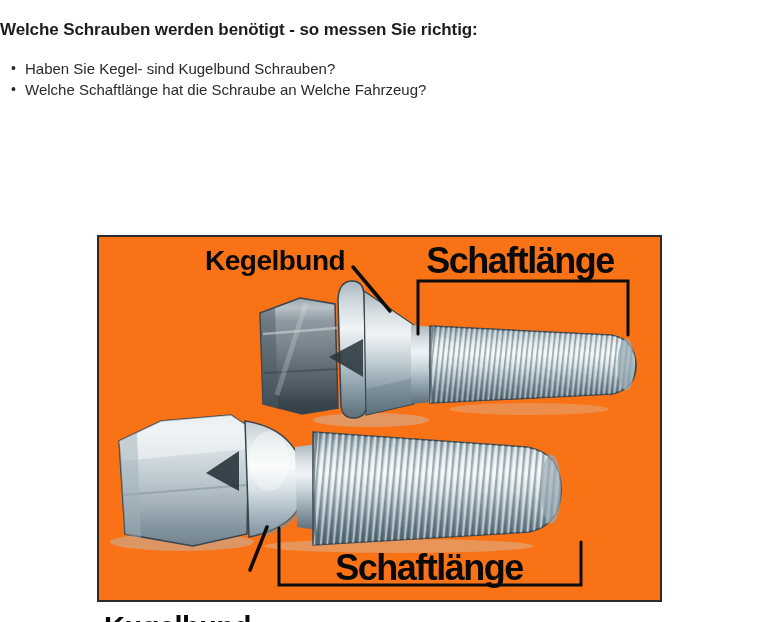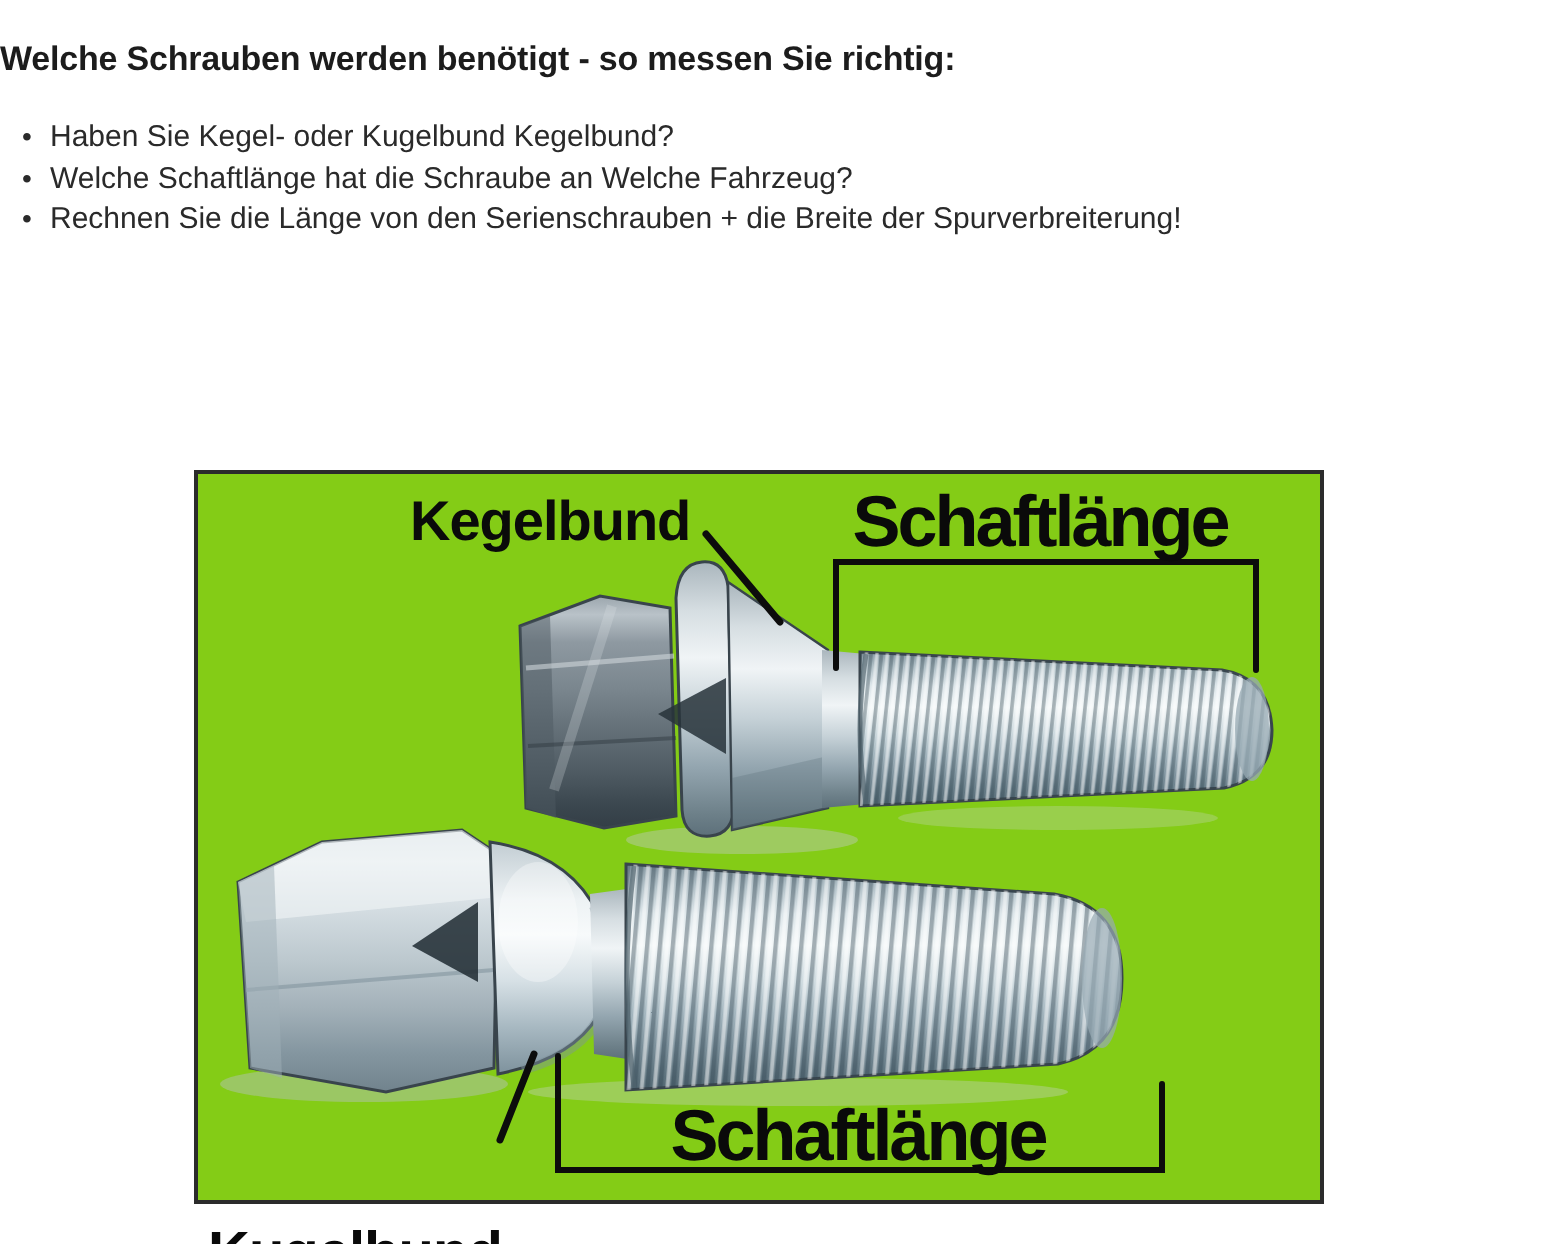--- a/index.html
+++ b/index.html
@@ -21,41 +21,40 @@
   .bullet-list li{
     position:relative;padding-left:17px;margin:0 0 1px 0;
   }
   .bullet-list li::before{
     content:"\2022";position:absolute;left:3px;top:0;
     font-size:14px;color:#2a2a2a;
   }
   .italic-part{font-style:italic;}
   .figure-frame{
     position:absolute;left:97px;top:235px;width:565px;height:367px;
-    border:2px solid #2b2b2b;background:#84cc16;box-sizing:border-box;
+    border:2px solid #2b2b2b;background:#f97316;box-sizing:border-box;
   }
   .figure-frame svg{position:absolute;left:0;top:0;}
   .fig-label{
     position:absolute;color:#0a0a0a;font-weight:bold;line-height:1;
     white-space:nowrap;
   }
   .lbl-kegelbund{left:106px;top:10px;font-size:28px;letter-spacing:-0.5px;}
   .lbl-schaft-top{left:310px;top:6px;width:222px;text-align:center;font-size:36px;letter-spacing:-1.5px;}
   .lbl-kugelbund{left:5px;top:330px;font-size:29px;letter-spacing:-0.5px;margin-top:46px;}
   .lbl-schaft-bottom{left:210px;top:313px;width:240px;text-align:center;font-size:36px;letter-spacing:-1.5px;}
 </style>
 </head>
 <body>
 
 <div class="page-title">Welche Schrauben werden benötigt - so messen Sie richtig:</div>
 
 <ul class="bullet-list">
-  <li><span>Haben Sie Kegel- oder Kugelbund Kegelbund?</span></li>
+  <li><span>Haben Sie Kegel- sind Kugelbund Schrauben?</span></li>
   <li><span>Welche Schaftlänge hat die Schraube an Welche Fahrzeug?</span></li>
-  <li><span>Rechnen Sie die Länge von den Serienschrauben + die Breite der Spurverbreiterung!</span></li>
 </ul>
 
 <div class="figure-frame">
   <svg width="561" height="363" viewBox="0 0 561 363">
     <defs>
       <linearGradient id="hgT" x1="0" y1="0" x2="0" y2="1">
         <stop offset="0" stop-color="#9ba6ad"></stop>
           <stop offset="0.08" stop-color="#b9c2c8"></stop>
         <stop offset="0.2" stop-color="#8e99a1"></stop>
           <stop offset="0.4" stop-color="#7a868e"></stop>

